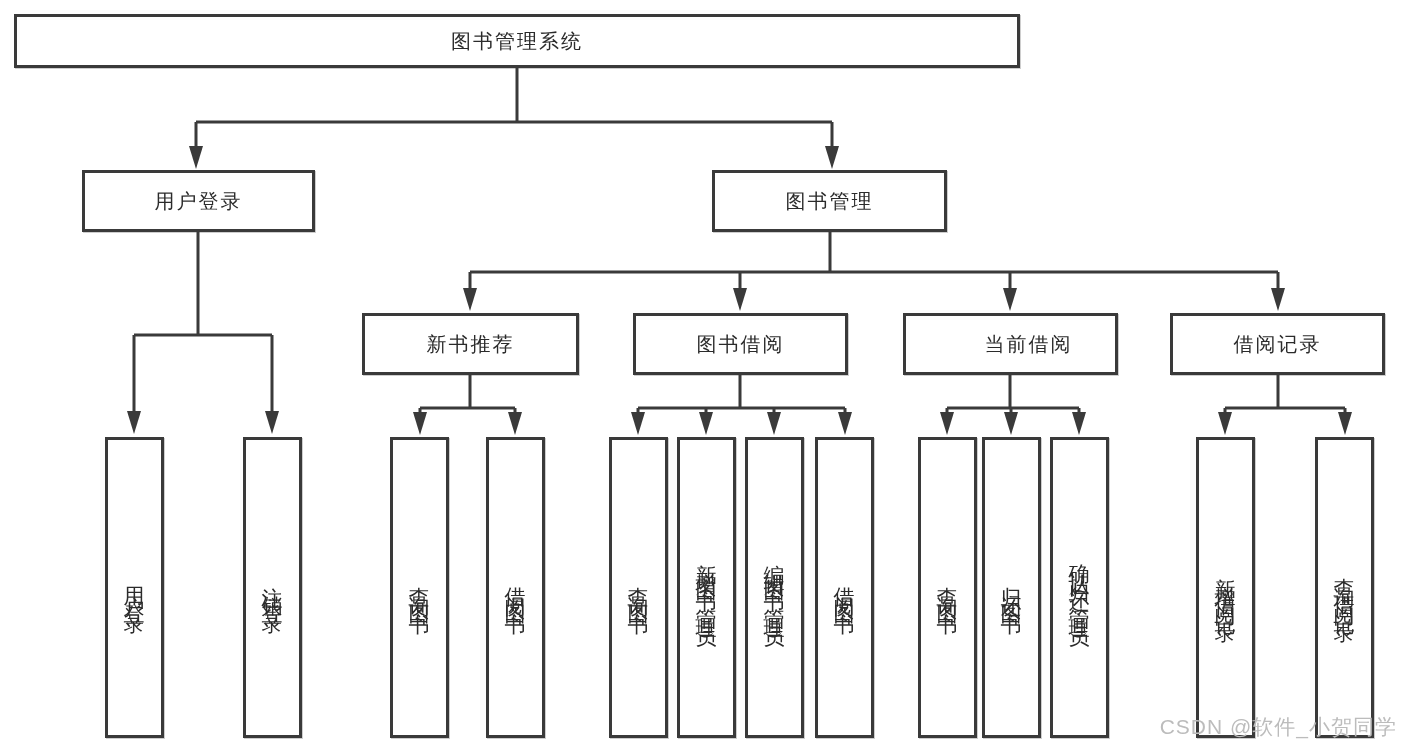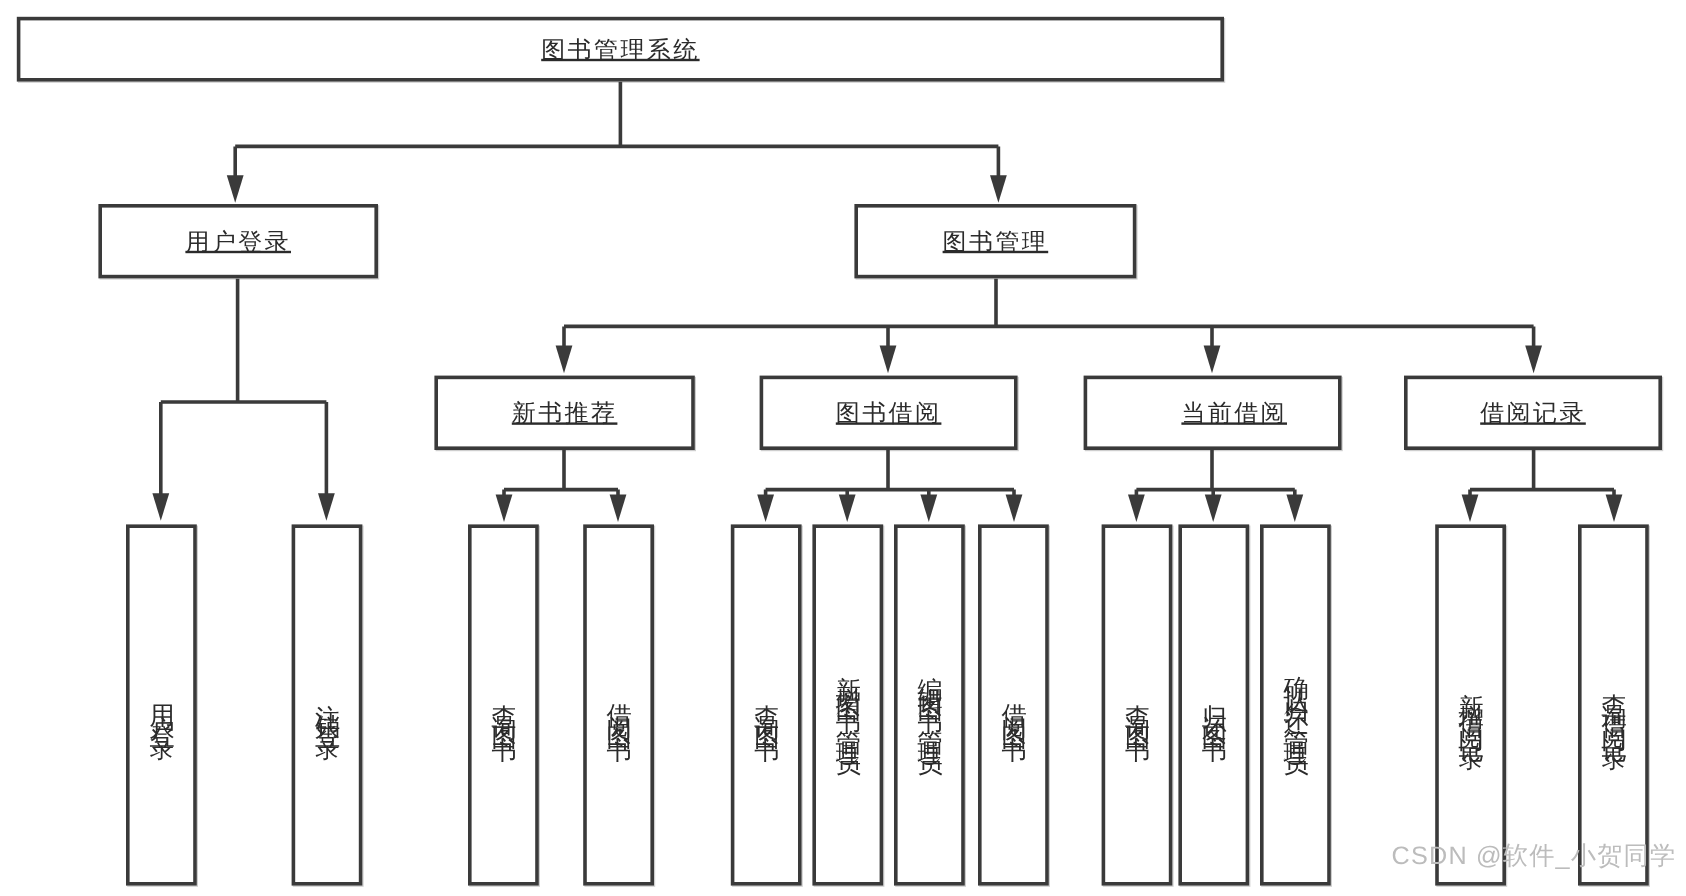--- a/index.html
+++ b/index.html
@@ -25,38 +25,37 @@
     color: #2b2b2b;
     display: flex;
     align-items: center;
     justify-content: center;
     box-shadow: 1px 1px 0 rgba(60,60,60,0.25);
   }
   .h-label {
     font-size: 20px;
     letter-spacing: 2px;
     white-space: nowrap;
-    text-decoration: underline;
   }
   .leaf {
     top: 437px;
     width: 59px;
     height: 301px;
   }
   .v-label {
     writing-mode: vertical-lr;
     text-orientation: mixed;
     font-size: 21px;
     letter-spacing: 9px;
     line-height: 1;
   }
   .watermark {
     position: absolute;
     right: 8px;
-    bottom: 20px;
+    bottom: 6px;
     font-size: 21px;
     color: #bcbcbc;
     letter-spacing: 1px;
     z-index: 5;
     white-space: nowrap;
   }
   
   #n-root   { left: 14px;  top: 14px;  width: 1006px; height: 54px; }
   #n-login  { left: 82px;  top: 170px; width: 233px;  height: 62px; }
   #n-mgmt   { left: 712px; top: 170px; width: 235px;  height: 62px; }

